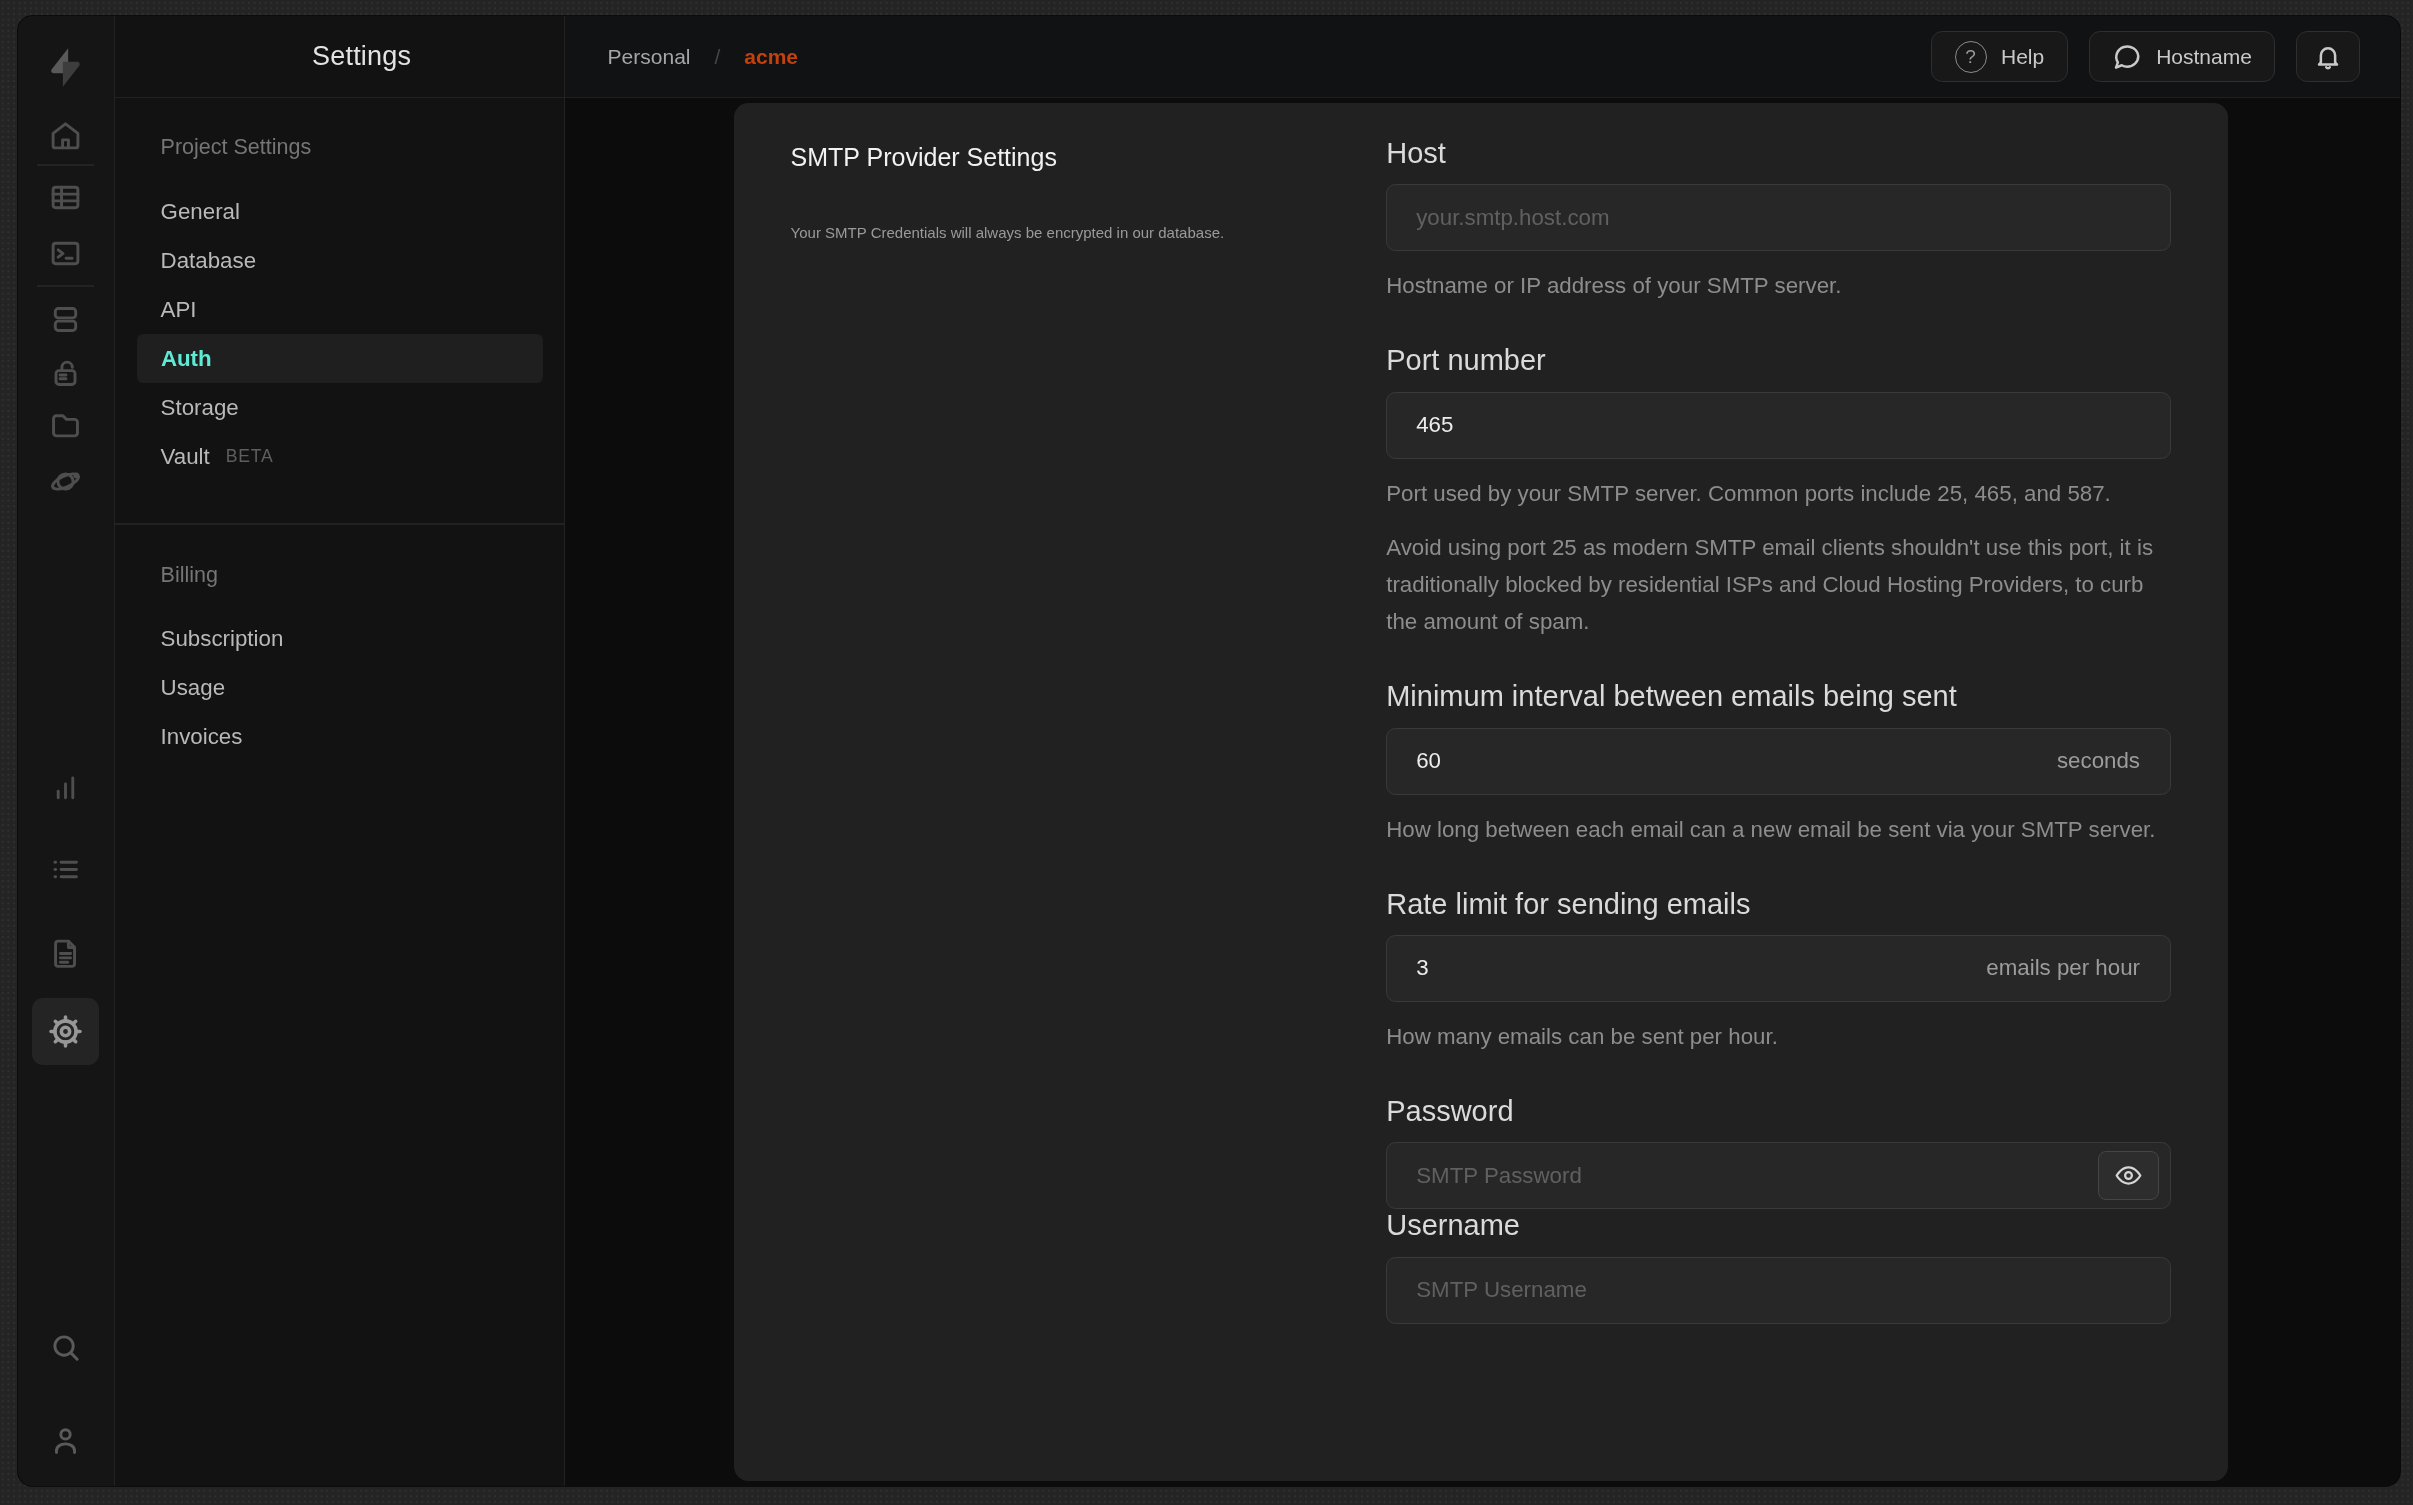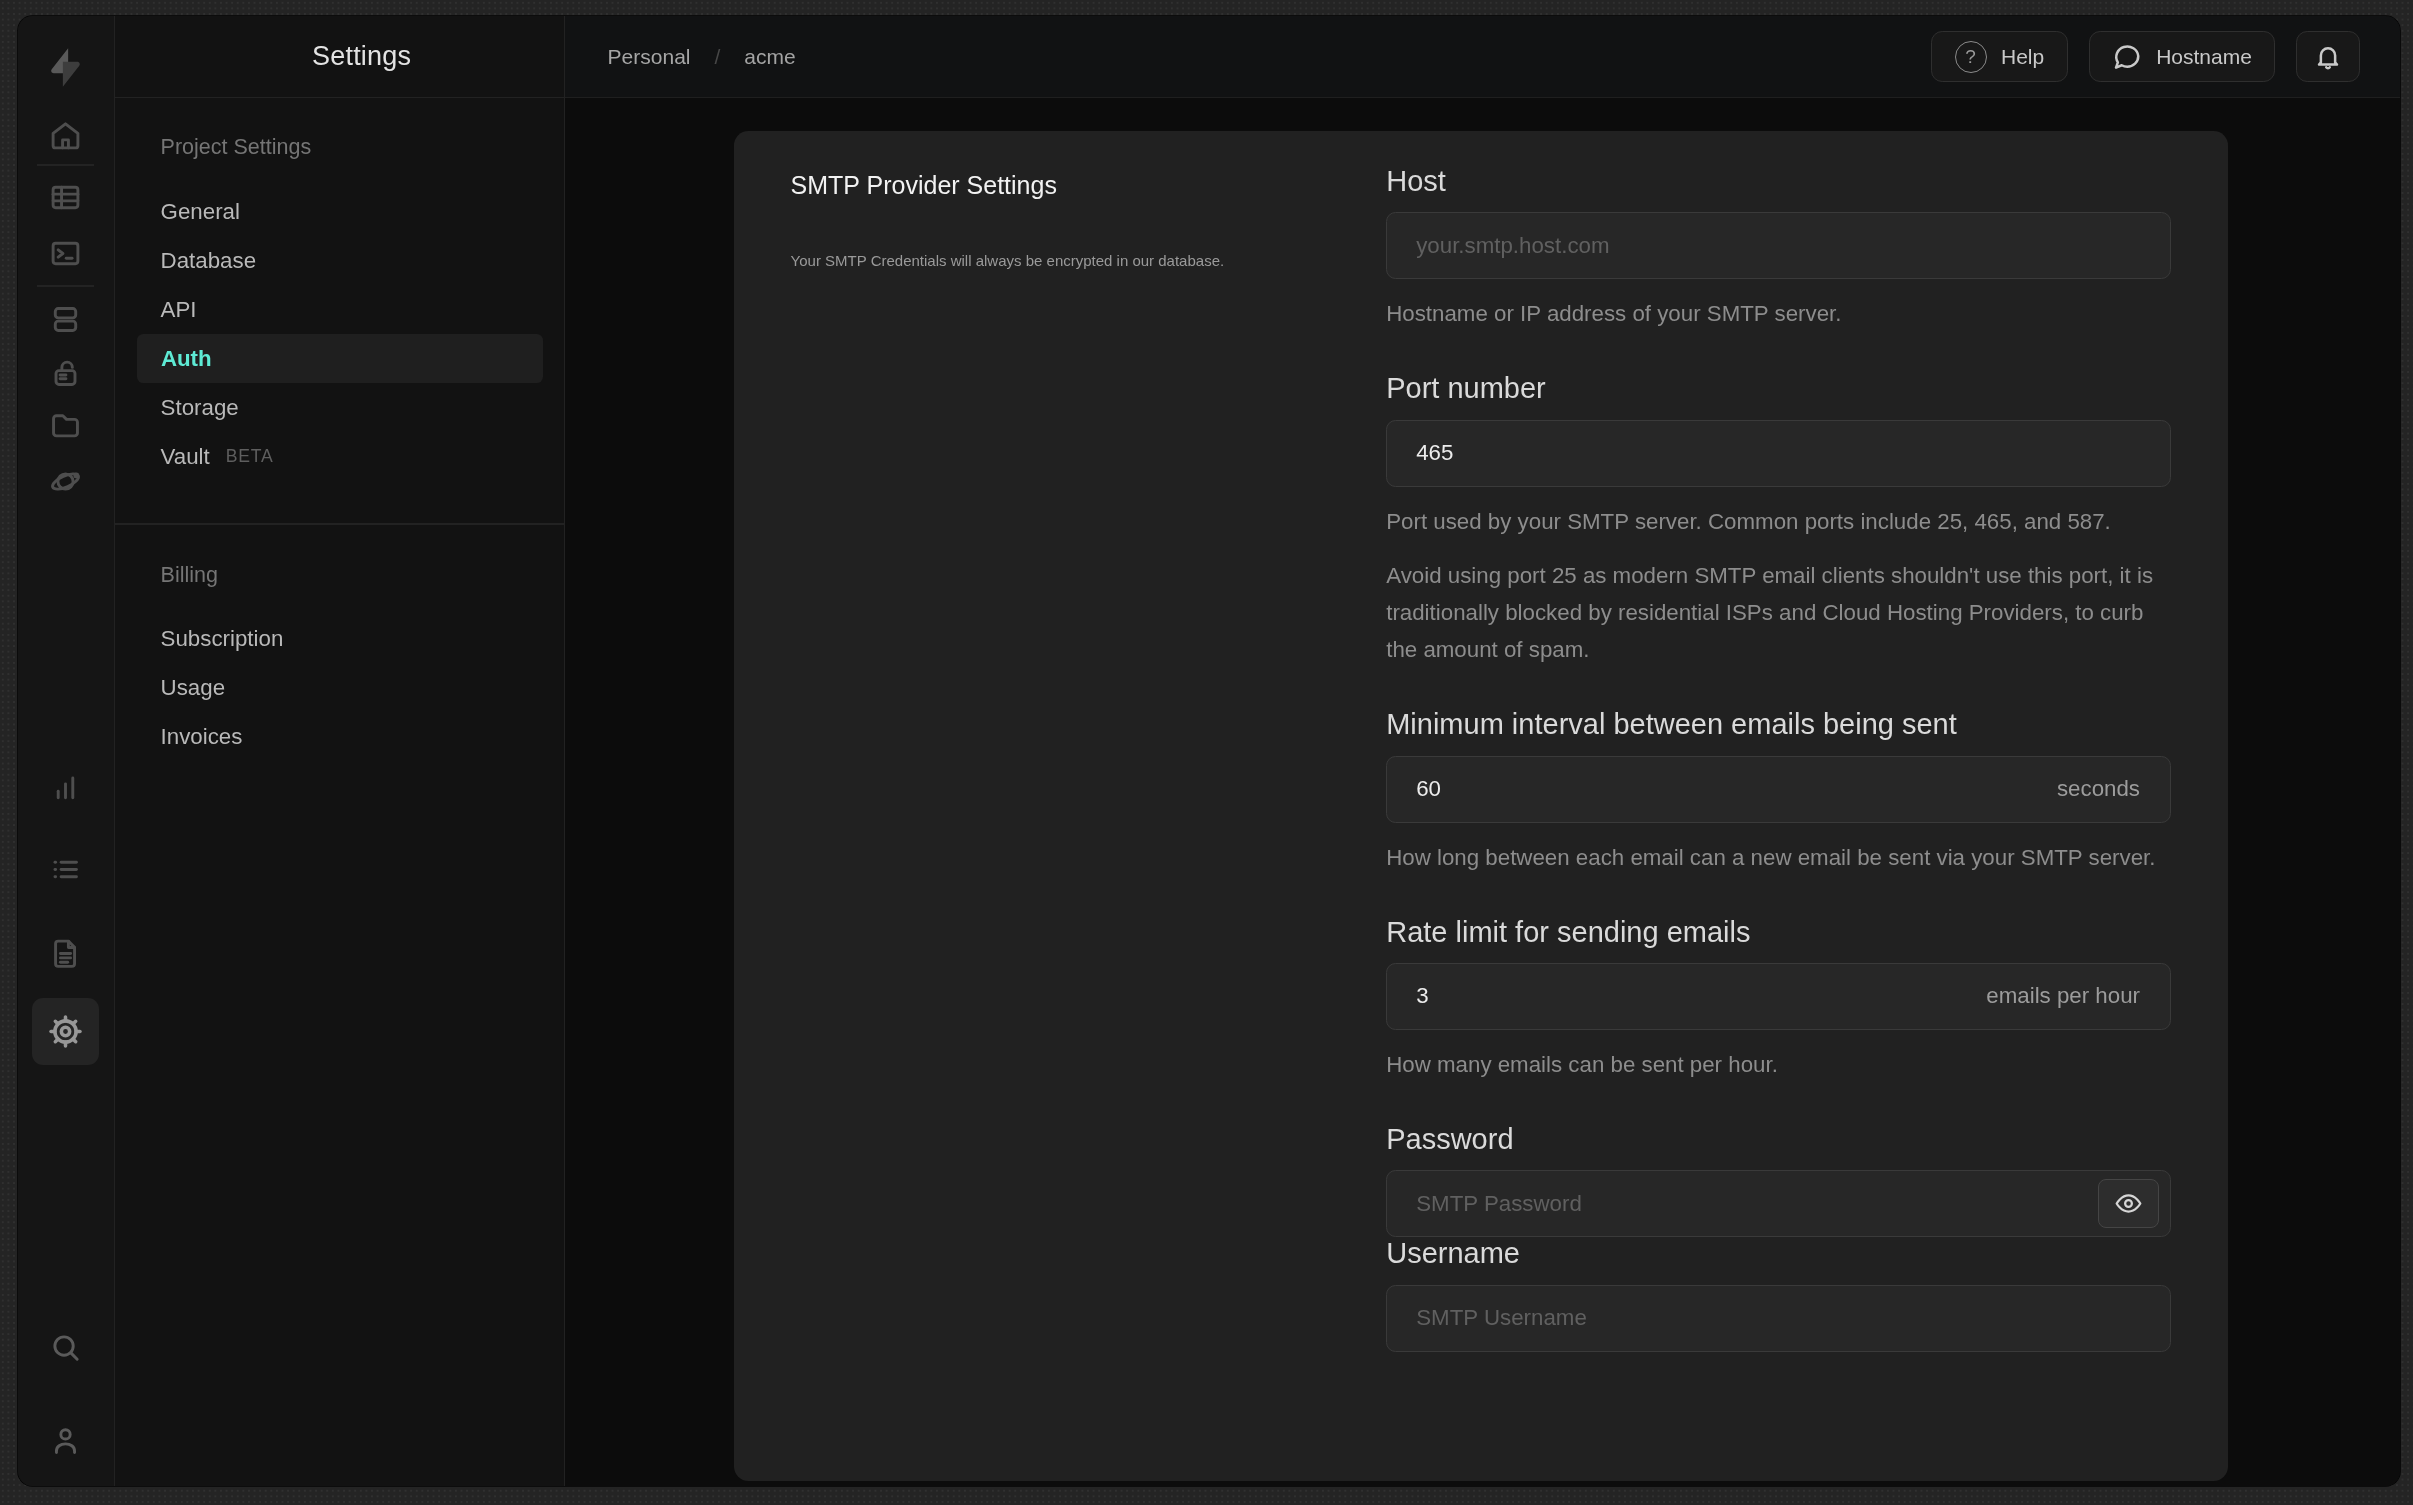--- a/index.html
+++ b/index.html
@@ -24,27 +24,27 @@
     display:flex;flex-direction:column;}
   .sidebar-head{height:81px;flex:none;border-bottom:1.6px solid #222;display:flex;align-items:center;padding-left:45px;justify-content:center;}
   .sidebar-title{font-size:27px;color:#e3e3e3;letter-spacing:0.2px;}
   .nav{padding-top:37px;}
   .nav-section-header{padding-left:46px;font-size:21.5px;color:#757575;margin-bottom:27px;}
   .nav-item{height:49px;display:flex;align-items:center;padding-left:46px;font-size:22.3px;color:#b9b9b9;cursor:pointer;}
   .nav-item.active{margin:0 21px 0 22.3px;padding-left:24px;background:#1f1f1f;border-radius:6.4px;color:#5eead4;font-weight:bold;}
   .nav-badge{font-size:17.6px;color:#5e5e5e;margin-left:16px;letter-spacing:0.8px;}
   .nav-divider{height:1.6px;background:#222;margin:42px 0 38px 0;}
   
-  .main{flex:1;min-width:0;display:flex;flex-direction:column;background:#0c0c0c;gap:28px;}
+  .main{flex:1;min-width:0;display:flex;flex-direction:column;background:#0c0c0c;}
   .main-head{height:81px;flex:none;background:#111213;border-bottom:1.6px solid #1f1f1f;
     display:flex;align-items:center;padding:0 40px 0 43px;}
   .crumb{font-size:21px;}
   .crumb-org{color:#a6a6a6;cursor:pointer;}
   .crumb-sep{color:#474747;margin:0 24px;}
-  .crumb-proj{color:#a3a3a3;cursor:pointer;}
+  .crumb-proj{color:#c2410c;cursor:pointer;font-weight:bold;}
   .head-actions{margin-left:auto;display:flex;align-items:center;gap:21px;}
   .btn{display:inline-flex;align-items:center;gap:14.4px;height:51px;padding:0 22.3px;border-radius:11.2px;
     border:1.6px solid #2f2f2f;background:#181818;color:#c9c9c9;font-size:21px;cursor:pointer;}
   .btn .q-circle{width:30px;height:30px;border:1.6px solid #8a8a8a;border-radius:50%;display:flex;
     align-items:center;justify-content:center;font-size:19px;color:#9a9a9a;}
   .btn svg{width:30px;height:30px;}
   .btn.icon-only{width:64px;padding:0;justify-content:center;}
   
   .content{flex:1;position:relative;}
   .card{position:absolute;left:169px;right:172px;top:4.8px;bottom:4.8px;background:#212121;border-radius:14.4px;

